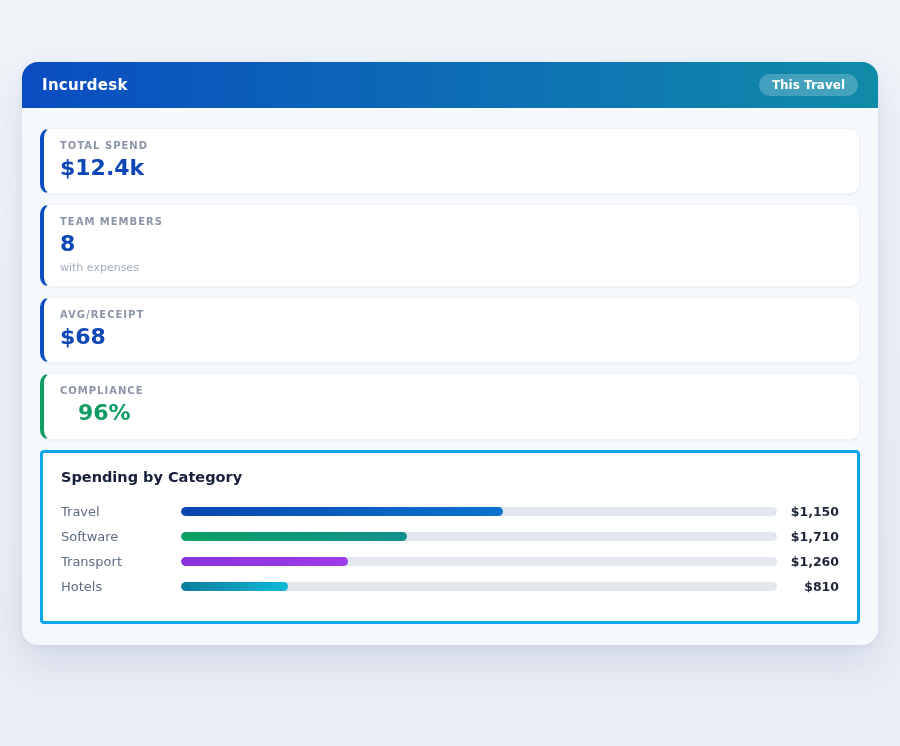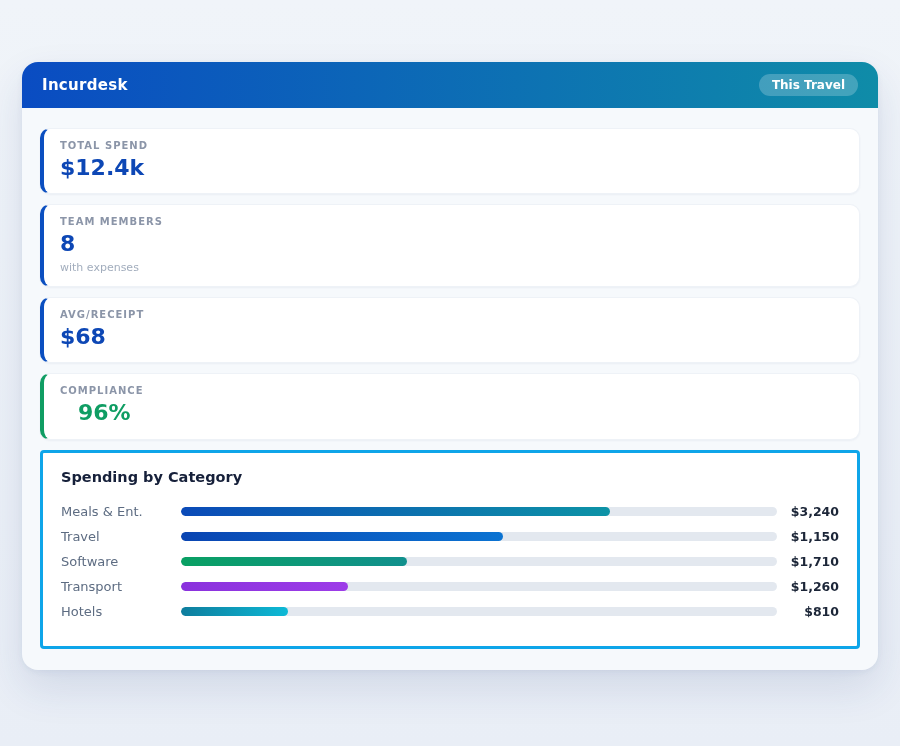--- a/index.html
+++ b/index.html
@@ -145,27 +145,20 @@
 
       <div class="stat-card" style="border-left-color: rgb(15, 157, 99);">
         <div class="stat-label">COMPLIANCE</div>
         <div class="stat-value" style="color: rgb(15, 157, 99); margin-left: 18px;">96%</div>
 
       </div>
 
       <div class="chart-card">
         <div class="chart-title">Spending by Category</div>
 
-        <div class="chart-row">
-          <div class="row-label">Meals &amp; Ent.</div>
-          <div class="bar-track">
-              <div class="bar-fill" style="width: 72%; background: linear-gradient(90deg, rgb(11, 74, 184), rgb(13, 147, 166));"></div>
-            </div>
-          <div class="row-value">$3,240</div>
-        </div>
 
         <div class="chart-row">
           <div class="row-label">Travel</div>
           <div class="bar-track">
               <div class="bar-fill" style="width: 54%; background: linear-gradient(90deg, rgb(10, 69, 178), rgb(11, 115, 210));"></div>
             </div>
           <div class="row-value">$1,150</div>
         </div>
 
         <div class="chart-row">

